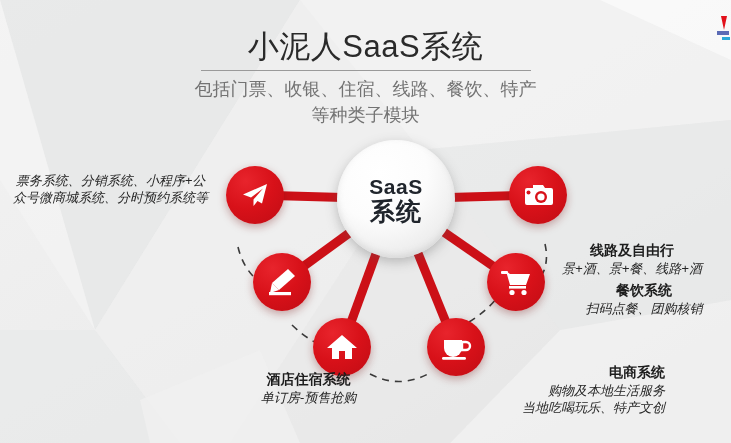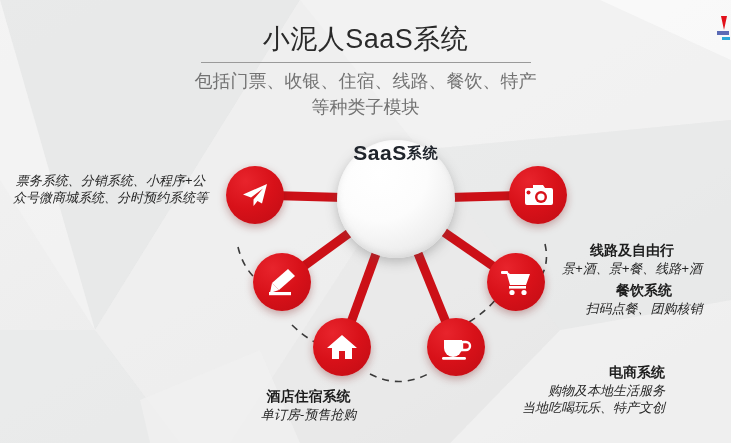--- a/index.html
+++ b/index.html
@@ -28,26 +28,27 @@
   
   .heading-wrap {
     position: absolute;
     left: 0;
     top: 22px;
     width: 731px;
     text-align: center;
     z-index: 6;
   }
   .main-title {
-    font-size: 27px;
+    font-size: 31px;
     line-height: 34px;
     color: #2a2a2a;
     letter-spacing: 0.5px;
     font-weight: 400;
     white-space: nowrap;
+    margin-top: 8px;
   }
   .title-rule {
     width: 330px;
     height: 1px;
     background: #9a9a9a;
     margin: 6px auto 5px auto;
   }
   .sub-title {
     font-size: 18px;
     line-height: 26px;
@@ -65,32 +66,33 @@
     position: absolute;
     left: 337px;
     top: 140px;
     width: 118px;
     height: 118px;
     border-radius: 50%;
     background: radial-gradient(circle at 36% 28%, #ffffff 0%, #fcfcfc 42%, #ededed 74%, #dcdcdc 100%);
     box-shadow: 0 4px 12px rgba(90,90,90,0.35), inset 0 -3px 6px rgba(160,160,160,0.25);
     z-index: 4;
     display: flex;
-    flex-direction: row;
+    flex-direction: column;
+    align-items: center;
     justify-content: center;
   }
   .hub-line1 {
     font-size: 21px;
     font-weight: bold;
     color: #20252c;
     line-height: 25px;
     letter-spacing: 0.5px;
   }
   .hub-line2 {
-    font-size: 15px;
+    font-size: 25px;
     font-weight: bold;
     color: #20252c;
     line-height: 25px;
     letter-spacing: 1px;
   }
   
   .node {
     position: absolute;
     width: 58px;
     height: 58px;
@@ -119,21 +121,21 @@
     font-size: 13px;
     color: #262626;
     line-height: 17px;
     white-space: nowrap;
     font-style: italic;
   }
   .ta-center { text-align: center; }
   
   #label-scenic    { left: 8px;   top: 172px; width: 205px; }
   #label-cashier   { left: 78px;  top: 277px; width: 205px; }
-  #label-hotel     { left: 216px; top: 386px; width: 185px; }
+  #label-hotel     { left: 216px; top: 369px; width: 185px; }
   #label-route     { left: 533px; top: 192px; width: 198px; margin-top: 48px; }
   #label-catering  { left: 544px; top: 280px; width: 200px; }
   #label-ecom      { left: 455px; top: 362px; width: 210px; text-align: right; }
   
   .corner-deco {
     position: absolute;
     right: 0;
     top: 0;
     width: 54px;
     height: 46px;

